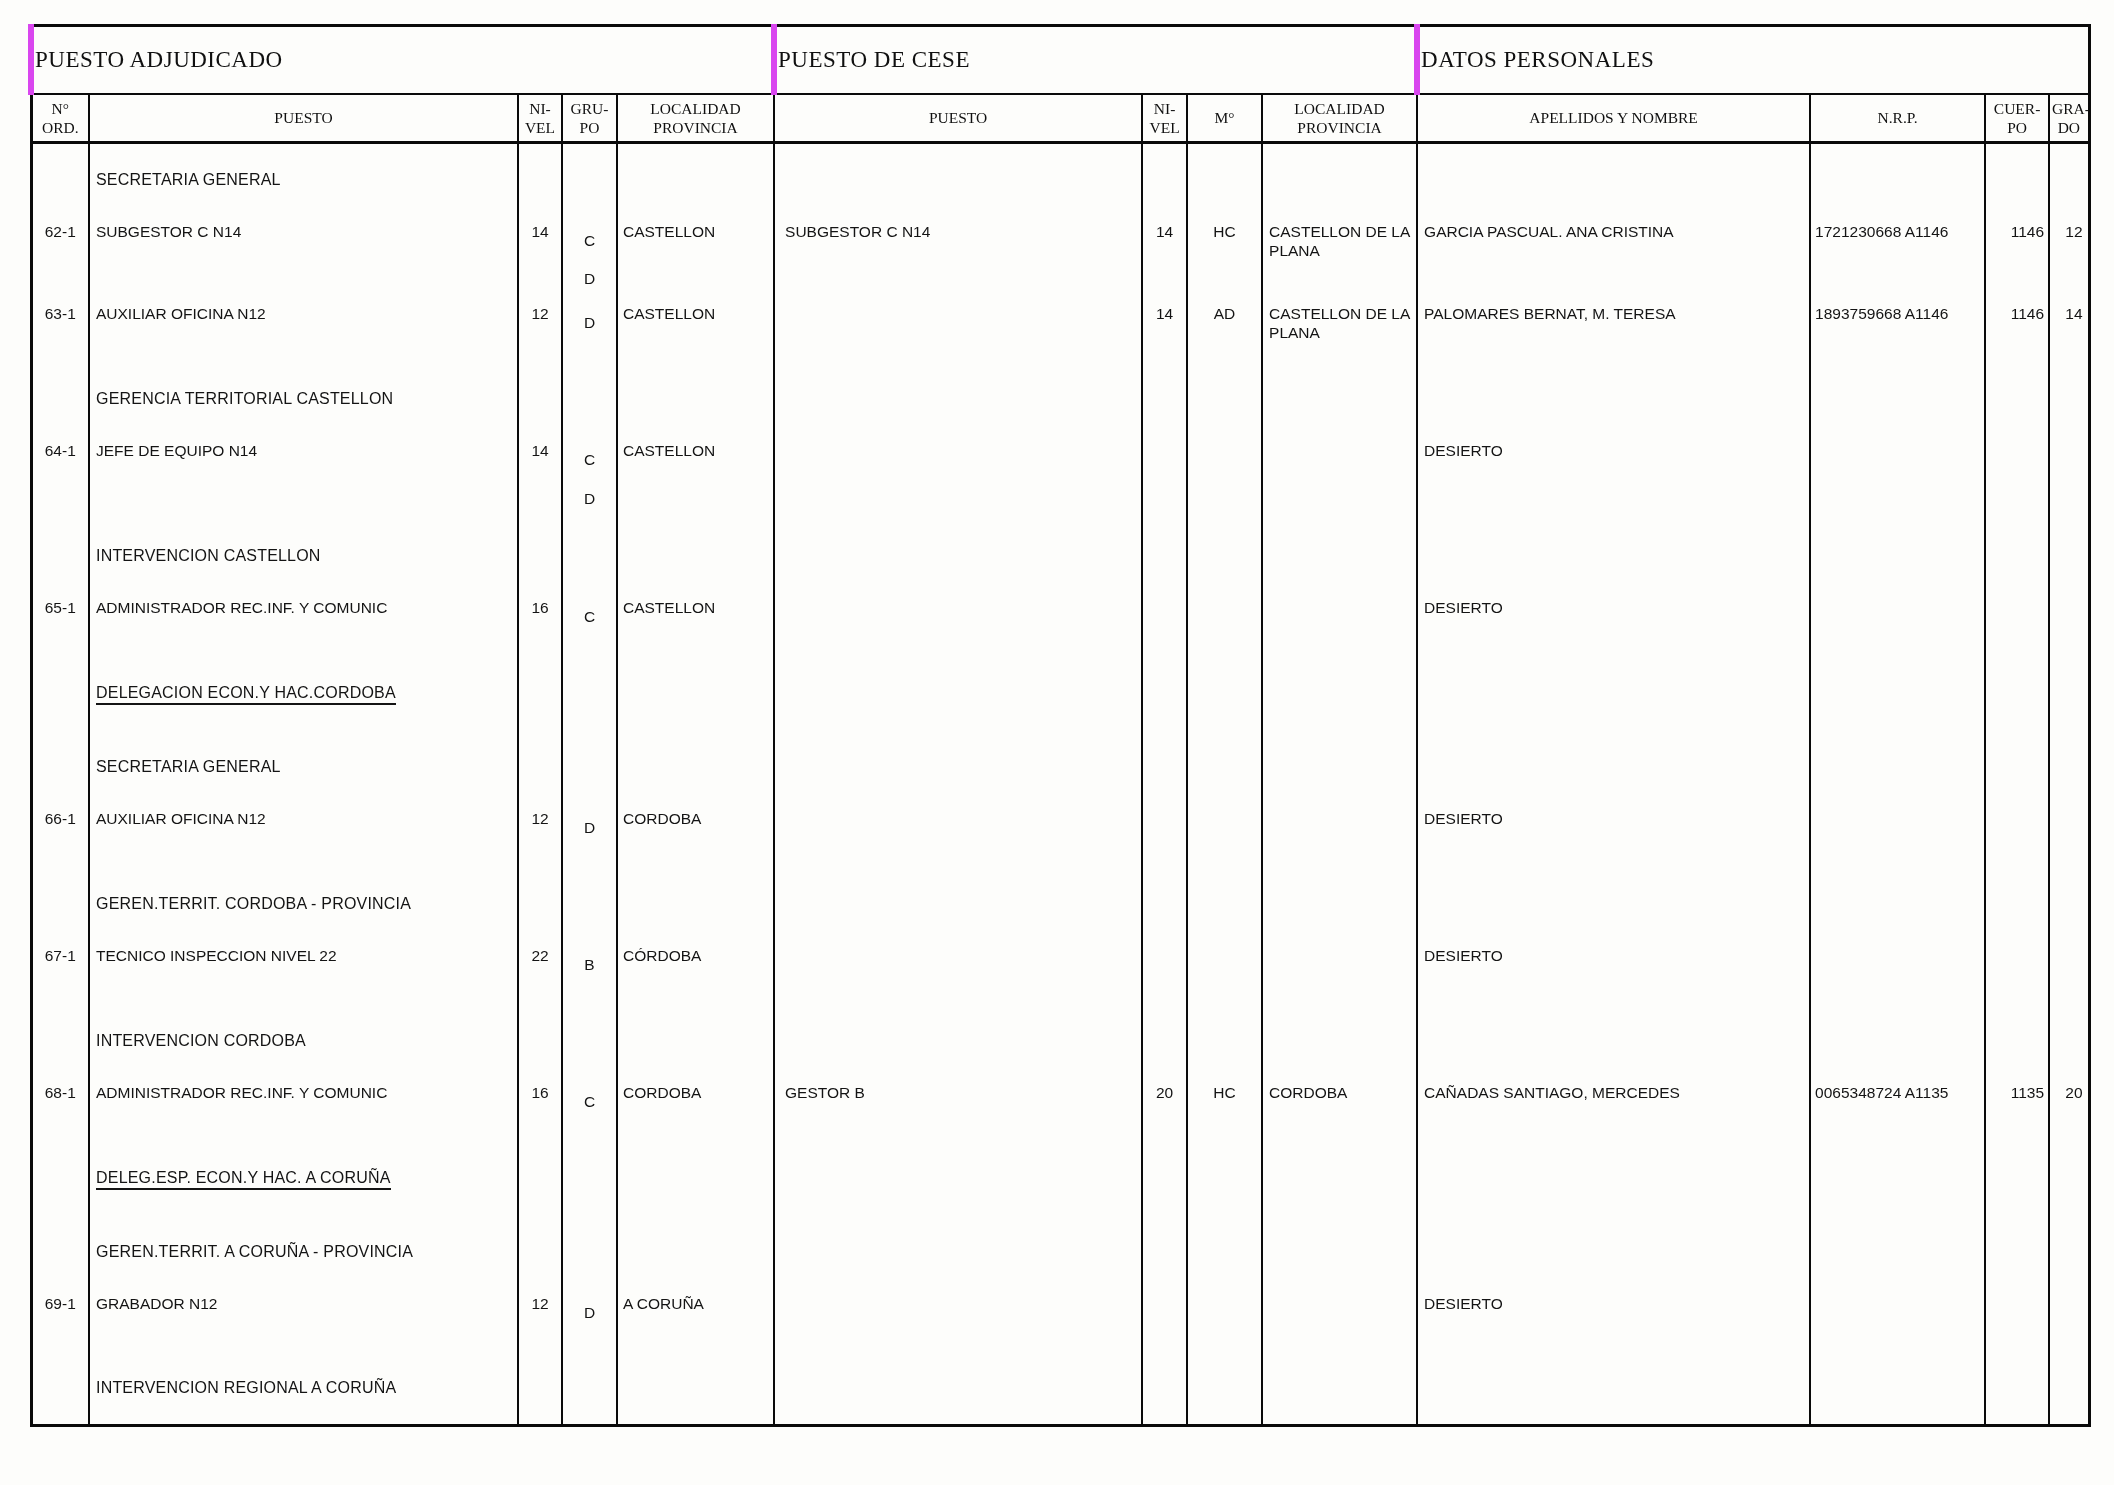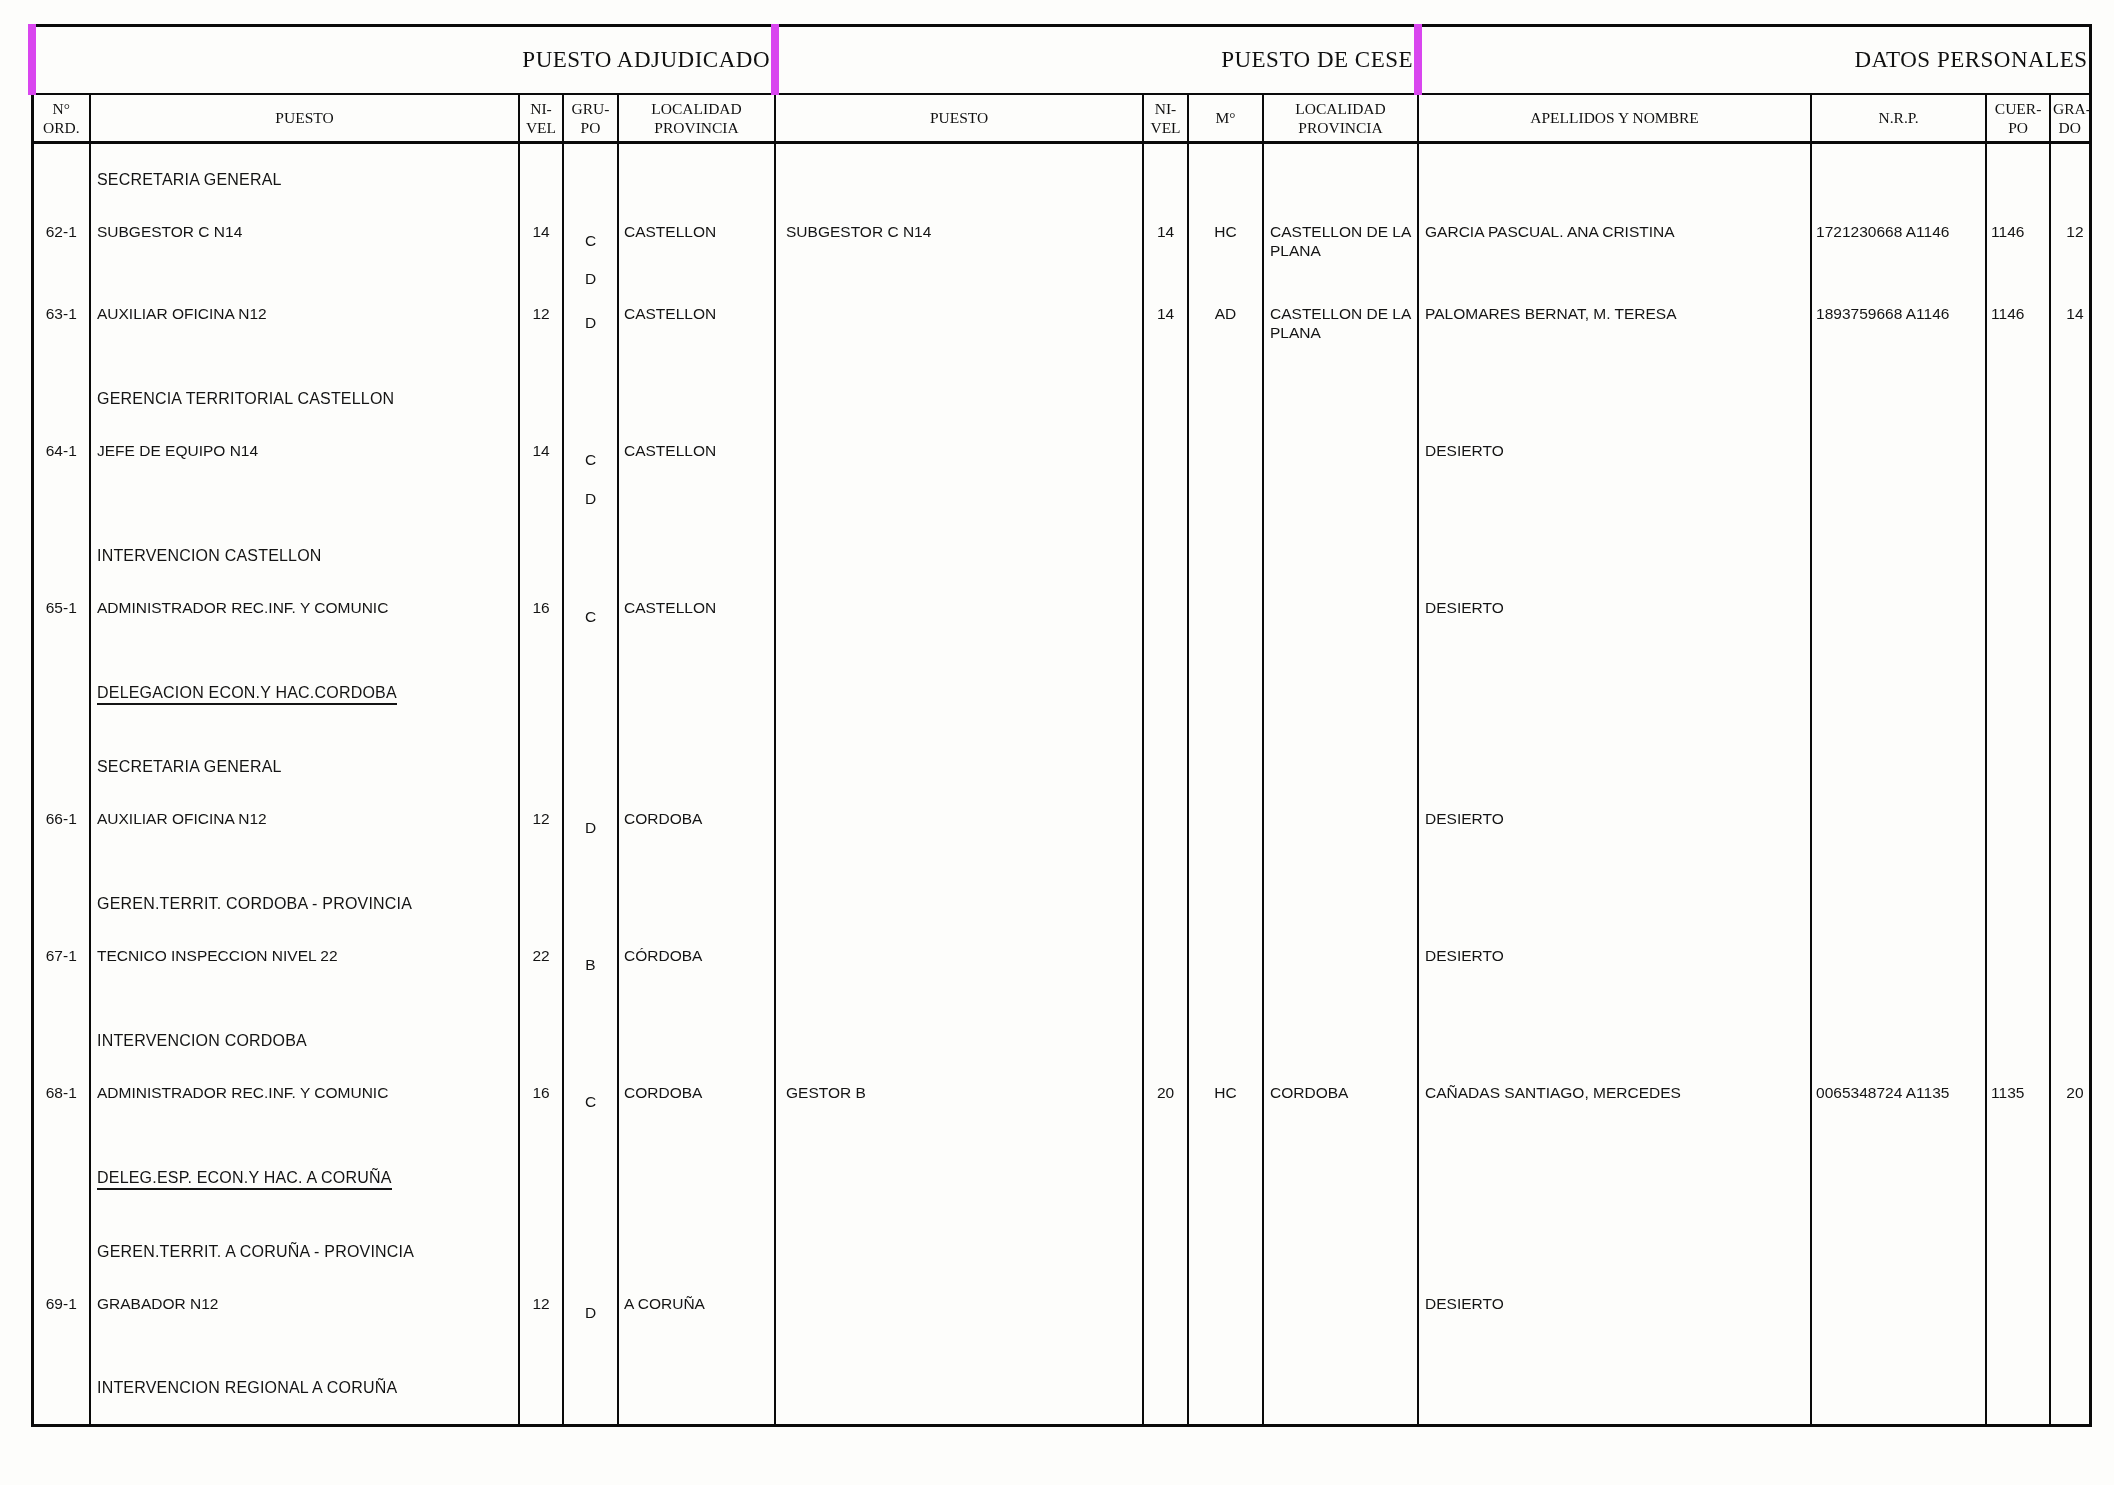--- a/index.html
+++ b/index.html
@@ -30,22 +30,22 @@
     font-family: "Liberation Serif", serif;
     font-weight: normal;
     color: #101010;
     white-space: pre-line;
   }
   thead tr.group-row th {
     height: 64px;
     font-size: 23px;
     letter-spacing: 0.5px;
     border-bottom: 2px solid #0a0a0a;
-    border-left: 8px solid #d946ef;
-    text-align: right;
+    border-left: 6px solid #d946ef;
+    text-align: left;
     vertical-align: middle;
   }
   thead tr.colhead-row th {
     height: 46px;
     font-size: 15.5px;
     border-bottom: 3px solid #0a0a0a;
     border-left: 2px solid #0a0a0a;
     text-align: center;
     vertical-align: middle;
     line-height: 1.25;
@@ -82,21 +82,21 @@
   td.col-puesto { text-align: left; padding-left: 6px; }
   td.col-nivel { text-align: center; }
   td.col-grupo { text-align: center; line-height: 2.5; }
   td.col-localidad { text-align: left; padding-left: 5px; }
   td.col-cese_puesto { text-align: left; padding-left: 10px; }
   td.col-cese_nivel { text-align: center; }
   td.col-m { text-align: center; }
   td.col-cese_localidad { text-align: left; padding-left: 6px; }
   td.col-nombre { text-align: left; padding-left: 6px; }
   td.col-nrp { text-align: left; }
-  td.col-cuerpo { text-align: left; margin-top: 10px; }
+  td.col-cuerpo { text-align: right; margin-top: 10px; }
   td.col-grado { text-align: right; padding-right: 5px; }
 </style>
 </head>
 <body>
 
 <div class="page">
   <table class="doc">
     <colgroup>
       <col style="width:58px">
         <col style="width:429px">

